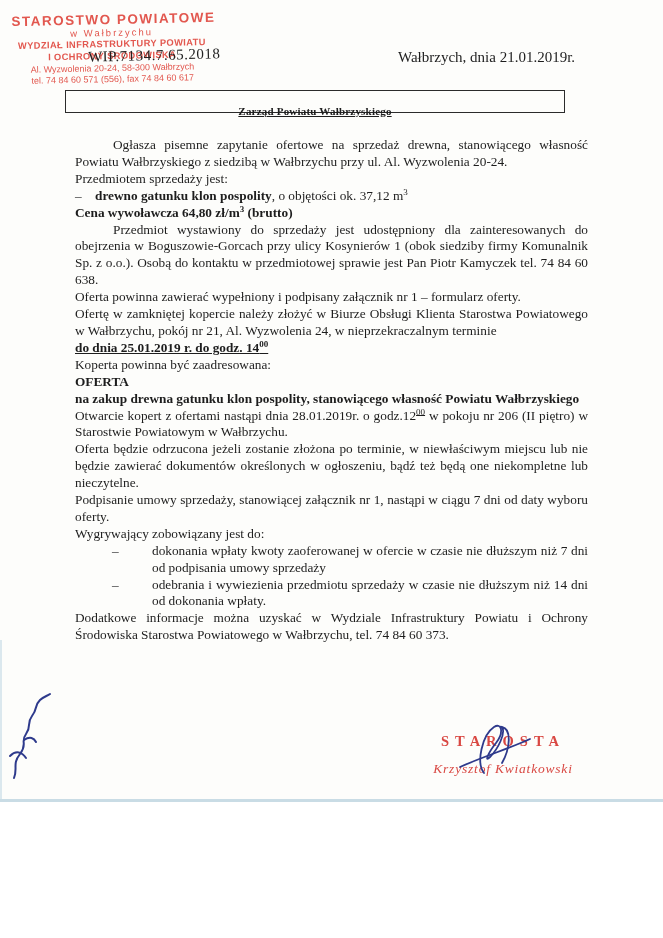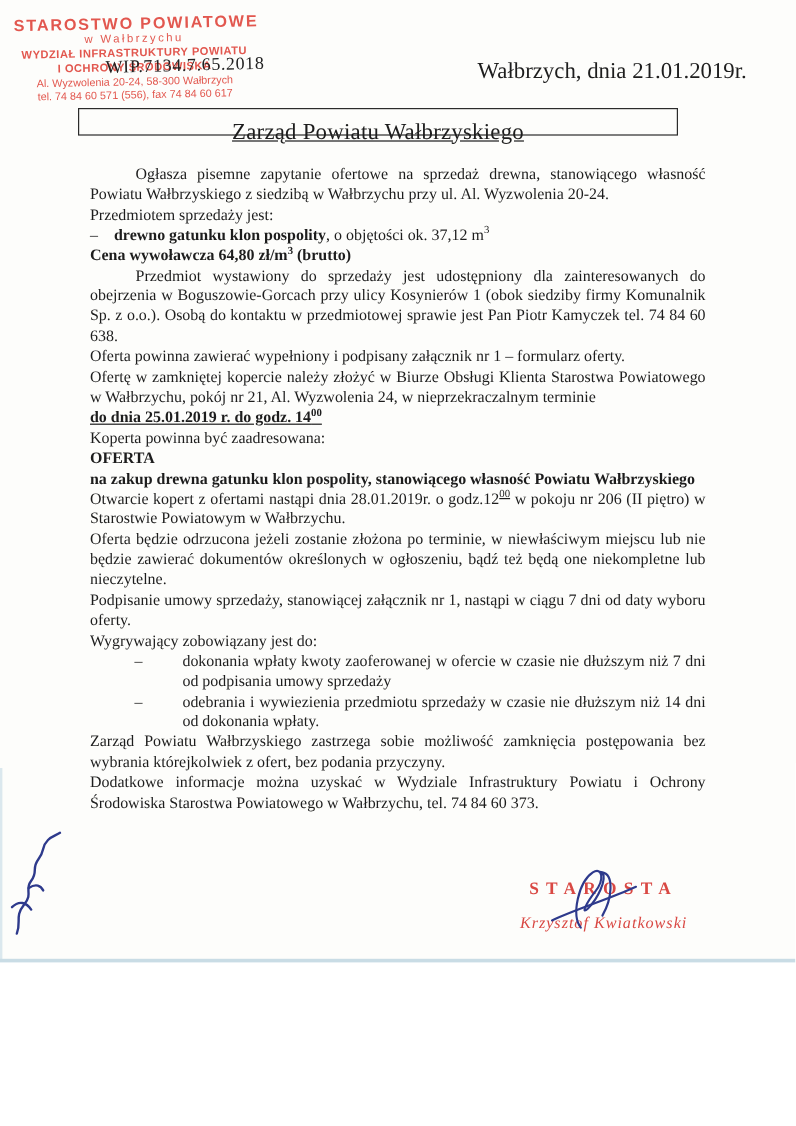--- a/index.html
+++ b/index.html
@@ -26,31 +26,31 @@
   .stamp .s3, .stamp .s4 { font-size:9.3px; font-weight:bold; letter-spacing:0.4px; margin-top:2px; white-space:nowrap; }
   .stamp .s5, .stamp .s6 { font-size:9px; margin-top:2px; white-space:nowrap; }
 
   .ref-number {
     position:absolute; left:88px; top:47px;
     font-size:15px; letter-spacing:0.5px; color:#222;
     transform:rotate(-1.5deg); white-space:nowrap;
   }
   .date-line {
     position:absolute; left:398px; top:49px;
-    font-size:19px; white-space:nowrap;
+    font-size:15px; white-space:nowrap;
   }
 
   
   .title-box {
     position:absolute; left:65px; top:90px; width:498px; height:21px;
     border:1.5px solid #2b2b2b; background:#fdfdfb;
     display:flex; align-items:center; justify-content:center;
   }
   .title-box span {
-    font-size:19px; font-weight:normal; text-decoration:underline;
+    font-size:11px; font-weight:bold; text-decoration:underline;
     letter-spacing:0.2px; white-space:nowrap;margin-top:18px;
   }
 
   
   .content {
     position:absolute; left:75px; top:137px; width:513px;
     font-size:13.3px; line-height:16.9px; text-align:justify;
   }
   .content p { margin:0; }
   .indent { text-indent:38px; }
@@ -123,21 +123,20 @@
     <p class="center b">na zakup drewna gatunku klon pospolity, stanowiącego własność Powiatu Wałbrzyskiego</p>
 
     <p><span>Otwarcie kopert z ofertami nastąpi dnia 28.01.2019r. o godz.12</span><sup class="sup-u">00</sup><span> w pokoju nr 206 (II piętro) w Starostwie Powiatowym w Wałbrzychu.</span></p>
     <p>Oferta będzie odrzucona jeżeli zostanie złożona po terminie, w niewłaściwym miejscu lub nie będzie zawierać dokumentów określonych w ogłoszeniu, bądź też będą one niekompletne lub nieczytelne.</p>
     <p>Podpisanie umowy sprzedaży, stanowiącej załącznik nr 1, nastąpi w ciągu 7 dni od daty wyboru oferty.</p>
     <p>Wygrywający zobowiązany jest do:</p>
 
     <p class="hang"><span class="dash">–</span><span>dokonania wpłaty kwoty zaoferowanej w ofercie w czasie nie dłuższym niż 7 dni od podpisania umowy sprzedaży</span></p>
     <p class="hang"><span class="dash">–</span><span>odebrania i wywiezienia przedmiotu sprzedaży w czasie nie dłuższym niż 14 dni od dokonania wpłaty.</span></p>
 
-    <p>Zarząd Powiatu Wałbrzyskiego zastrzega sobie możliwość zamknięcia postępowania bez wybrania którejkolwiek z ofert, bez podania przyczyny.</p>
     <p>Dodatkowe informacje można uzyskać w Wydziale Infrastruktury Powiatu i Ochrony Środowiska Starostwa Powiatowego w Wałbrzychu, tel. 74 84 60 373.</p>
   </div>
 
   <svg class="paraph-svg" width="60" height="95" viewBox="0 0 60 95">
     <g fill="none" stroke="#2e3a8c" stroke-width="2" stroke-linecap="round">
       <path d="M10,88 C14,78 8,74 16,64 C24,54 16,52 22,44 C28,36 22,34 28,26 C34,18 30,16 36,10 C39,7 43,6 46,4"></path>
       <path d="M6,66 C12,60 18,62 22,68"></path>
       <path d="M20,50 C26,46 30,48 32,52"></path>
     </g>
   </svg>

